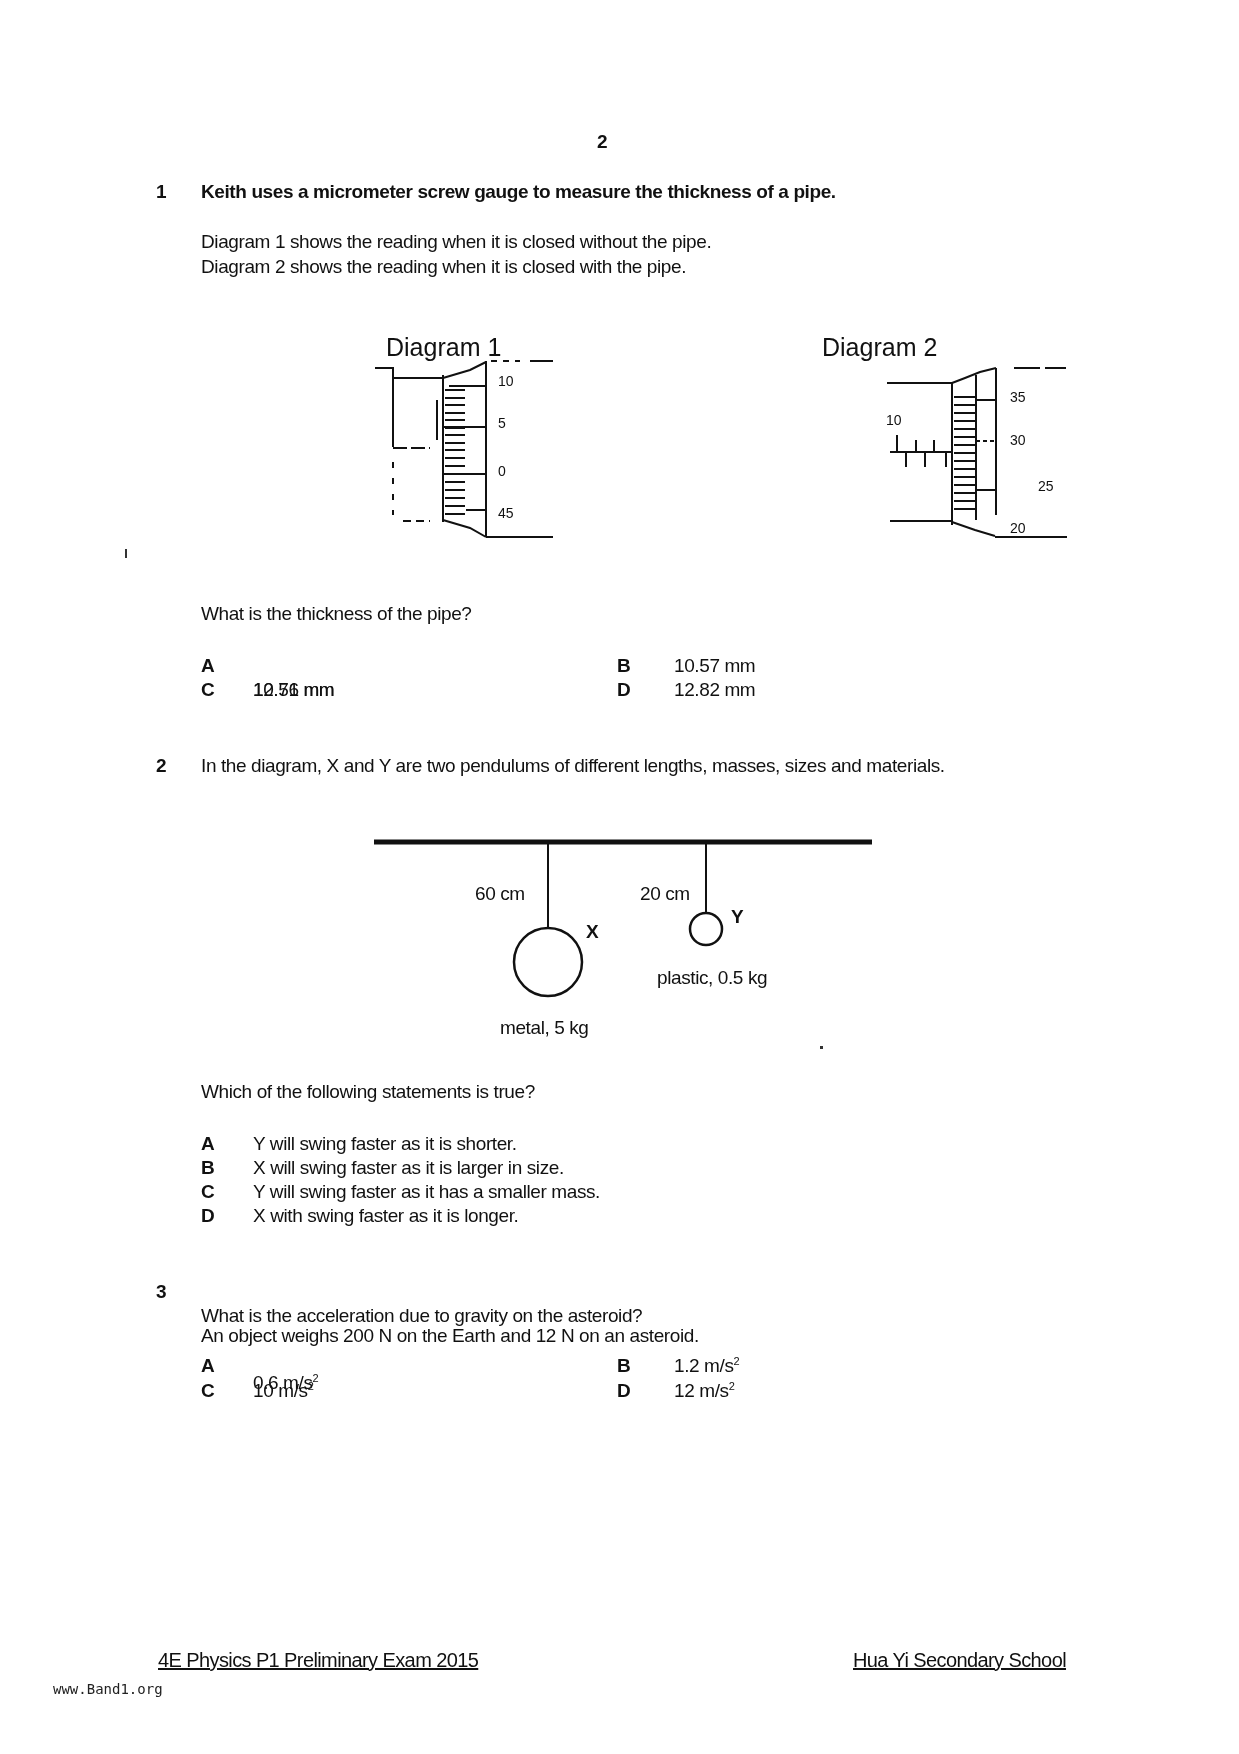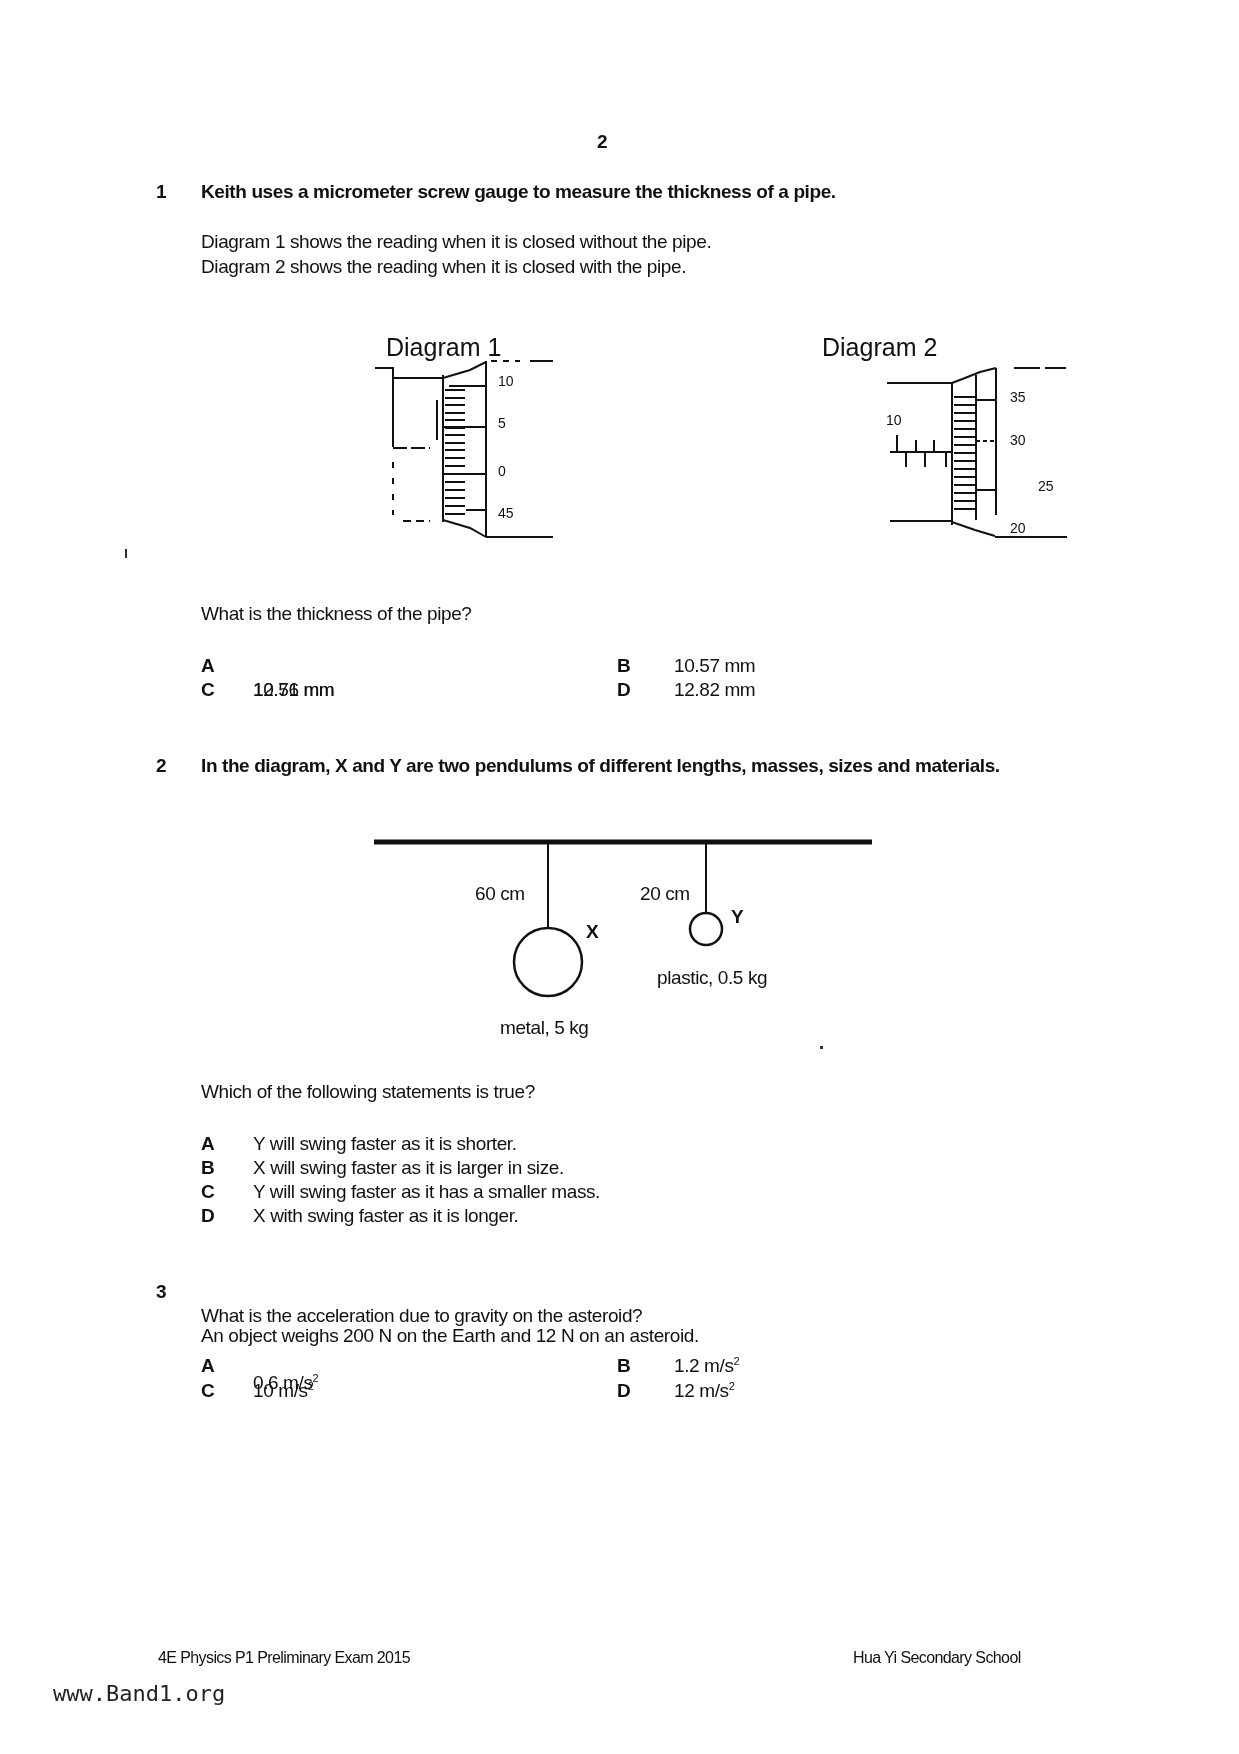--- a/index.html
+++ b/index.html
@@ -5,22 +5,22 @@
   html, body { margin: 0; padding: 0; background: #ffffff; }
   body { width: 1239px; height: 1754px; position: relative; overflow: hidden;
          font-family: "Liberation Sans", sans-serif; color: #111; }
   .abs { position: absolute; }
   .txt { font-size: 19px; letter-spacing: -0.4px; white-space: nowrap; }
   .page-num { left: 597px; top: 131px; font-size: 19px; font-weight: bold; }
   .qnum { font-size: 19px; font-weight: bold; }
   .opt-letter { font-size: 19px; font-weight: bold; }
   .diag-label { font-size: 25px; }
   .small { font-size: 14px; }
-  .footer { font-size: 16px; letter-spacing: -0.6px; }
-  .watermark { font-family: "DejaVu Sans Mono", monospace; font-size: 22px; color: #222; }
+  .footer { font-size: 20px; letter-spacing: -0.6px; text-decoration: underline; }
+  .watermark { font-family: "DejaVu Sans Mono", monospace; font-size: 14px; color: #222; }
   sup { font-size: 11px; }
   svg { position: absolute; left: 0; top: 0; }
 </style>
 </head>
 <body>
 
 <div class="abs page-num">2</div>
 
 <div class="abs qnum" style="left:156px;top:181px;">1</div>
 <div class="abs txt" style="left:201px;top:181px;font-weight:bold;">Keith uses a micrometer screw gauge to measure the thickness of a pipe.</div>
@@ -139,21 +139,21 @@
 <div class="abs opt-letter" style="left:201px;top:655px;">A</div>
 <div class="abs txt" style="left:253px;top:679px;">10.51 mm</div>
 <div class="abs opt-letter" style="left:617px;top:655px;">B</div>
 <div class="abs txt" style="left:674px;top:655px;">10.57 mm</div>
 <div class="abs opt-letter" style="left:201px;top:679px;">C</div>
 <div class="abs txt" style="left:253px;top:679px;">12.76 mm</div>
 <div class="abs opt-letter" style="left:617px;top:679px;">D</div>
 <div class="abs txt" style="left:674px;top:679px;">12.82 mm</div>
 
 <div class="abs qnum" style="left:156px;top:755px;">2</div>
-<div class="abs txt" style="left:201px;top:755px;font-weight:bold;">In the diagram, X and Y are two pendulums of different lengths, masses, sizes and materials.</div>
+<div class="abs txt" style="left:201px;top:755px;">In the diagram, X and Y are two pendulums of different lengths, masses, sizes and materials.</div>
 
 <svg width="1239" height="1754" style="pointer-events:none;">
 
   <line x1="374" y1="842" x2="872" y2="842" stroke="#111" stroke-width="5"></line>
 
   <line x1="548" y1="842" x2="548" y2="929" stroke="#111" stroke-width="2"></line>
   <circle cx="548" cy="962" r="34" stroke="#111" stroke-width="2.5" fill="none"></circle>
 
   <line x1="706" y1="842" x2="706" y2="913" stroke="#111" stroke-width="2"></line>
   <circle cx="706" cy="929" r="16" stroke="#111" stroke-width="2.5" fill="none"></circle>

